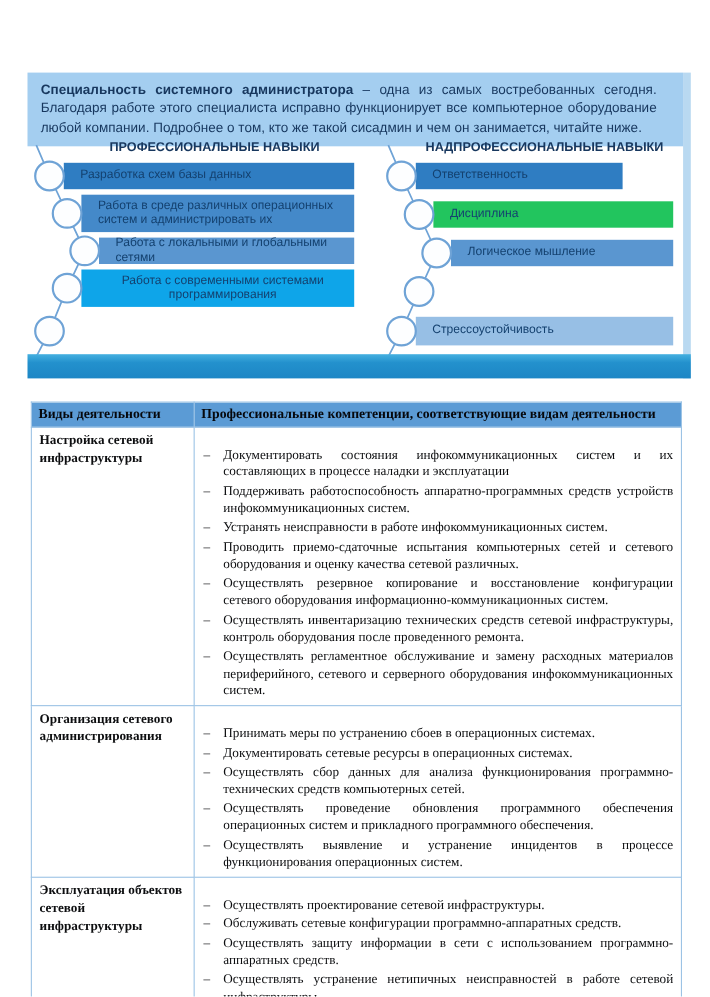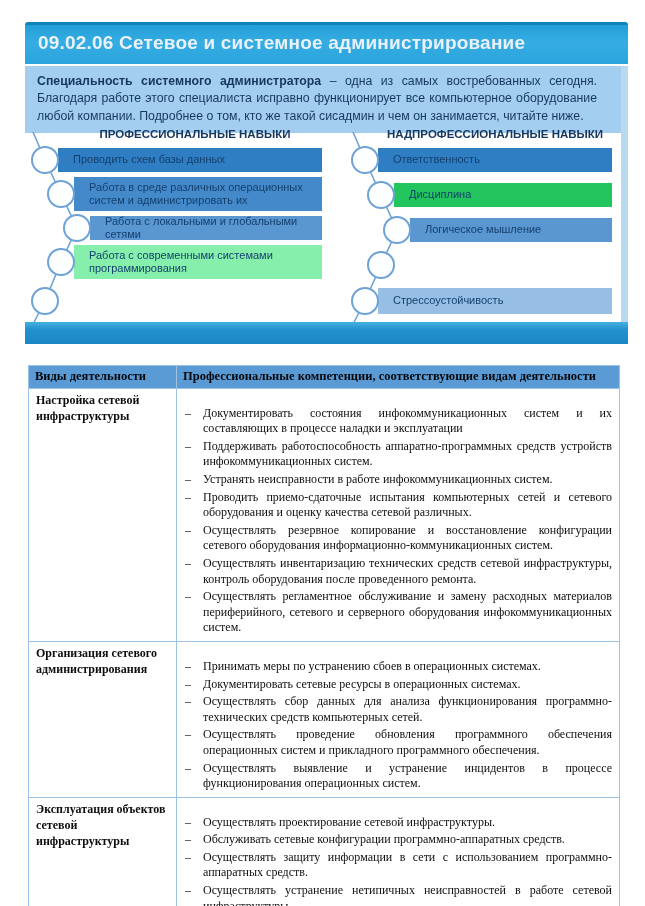--- a/index.html
+++ b/index.html
@@ -21,21 +21,21 @@
   #heading-left{left:40px;width:260px;}
   #heading-right{left:348px;width:244px;}
 
   .skill-bar{position:absolute;display:flex;align-items:center;box-sizing:border-box;
     padding-left:15px;padding-right:6px;color:#14416f;font-size:11px;line-height:1.2;font-weight:500;}
   .pb1{left:33px;top:126px;width:264px;height:24px;}
   .pb2{left:49px;top:155px;width:248px;height:34px;}
   .pb3{left:65px;top:194px;width:232px;height:24px;}
   .pb4{left:49px;top:223px;width:248px;height:34px;}
   .pb5{left:33px;top:262px;width:264px;height:34px;}
-  .sb1{left:353px;top:126px;width:234px;height:24px;}
+  .sb1{left:353px;top:126px;width:188px;height:24px;}
   .sb2{left:369px;top:161px;width:218px;height:24px;}
   .sb3{left:385px;top:196px;width:202px;height:24px;}
   .sb4{left:369px;top:231px;width:218px;height:24px;}
   .sb5{left:353px;top:266px;width:234px;height:26px;}
 
   #connector-svg{position:absolute;left:0;top:0;width:603px;height:322px;pointer-events:none;}
   #bottom-bar{position:absolute;left:0;top:300px;width:603px;height:22px;
     background:linear-gradient(180deg,#45b0e0 0%,#2391cd 35%,#1d86c5 100%);}
 
   
@@ -52,41 +52,38 @@
     font-size:12px;line-height:1.3;text-align:justify;}
   ul.competency-list li::before{content:"\2013";position:absolute;left:2px;top:0;}
 </style>
 </head>
 <body>
 
 <div id="page">
 
   <div id="graphic">
 
-    <div id="banner">
-      <div class="title">09.02.06 Сетевое и системное администрирование</div>
-    </div>
 
     <div id="side-strip"></div>
 
     <div id="intro"><b>Специальность системного администратора</b><span> – одна из самых востребованных сегодня. Благодаря работе этого специалиста исправно функционирует все компьютерное оборудование любой компании. Подробнее о том, кто же такой сисадмин и чем он занимается, читайте ниже.</span></div>
 
     <div id="heading-left" class="col-heading">ПРОФЕССИОНАЛЬНЫЕ НАВЫКИ</div>
     <div id="heading-right" class="col-heading">НАДПРОФЕССИОНАЛЬНЫЕ НАВЫКИ</div>
 
     <div class="skill-bar pb1" style="background: rgb(47, 125, 194);">
-        <span>Проводить схем базы данных</span>
+        <span>Разработка схем базы данных</span>
       </div>
     <div class="skill-bar pb2" style="background: rgb(68, 137, 201);">
         <span>Работа в среде различных операционных систем и администрировать их</span>
       </div>
     <div class="skill-bar pb3" style="background: rgb(90, 150, 208);">
         <span>Работа с локальными и глобальными сетями</span>
       </div>
-    <div class="skill-bar pb4" style="background: #86efac;">
+    <div class="skill-bar pb4" style="background: #0ea5e9; text-align: center;">
         <span>Работа с современными системами программирования</span>
       </div>
 
     <div class="skill-bar sb1" style="background: rgb(47, 125, 194);">
         <span>Ответственность</span>
       </div>
     <div class="skill-bar sb2" style="background: #22c55e;">
         <span>Дисциплина</span>
       </div>
     <div class="skill-bar sb3" style="background: rgb(90, 150, 208);">

